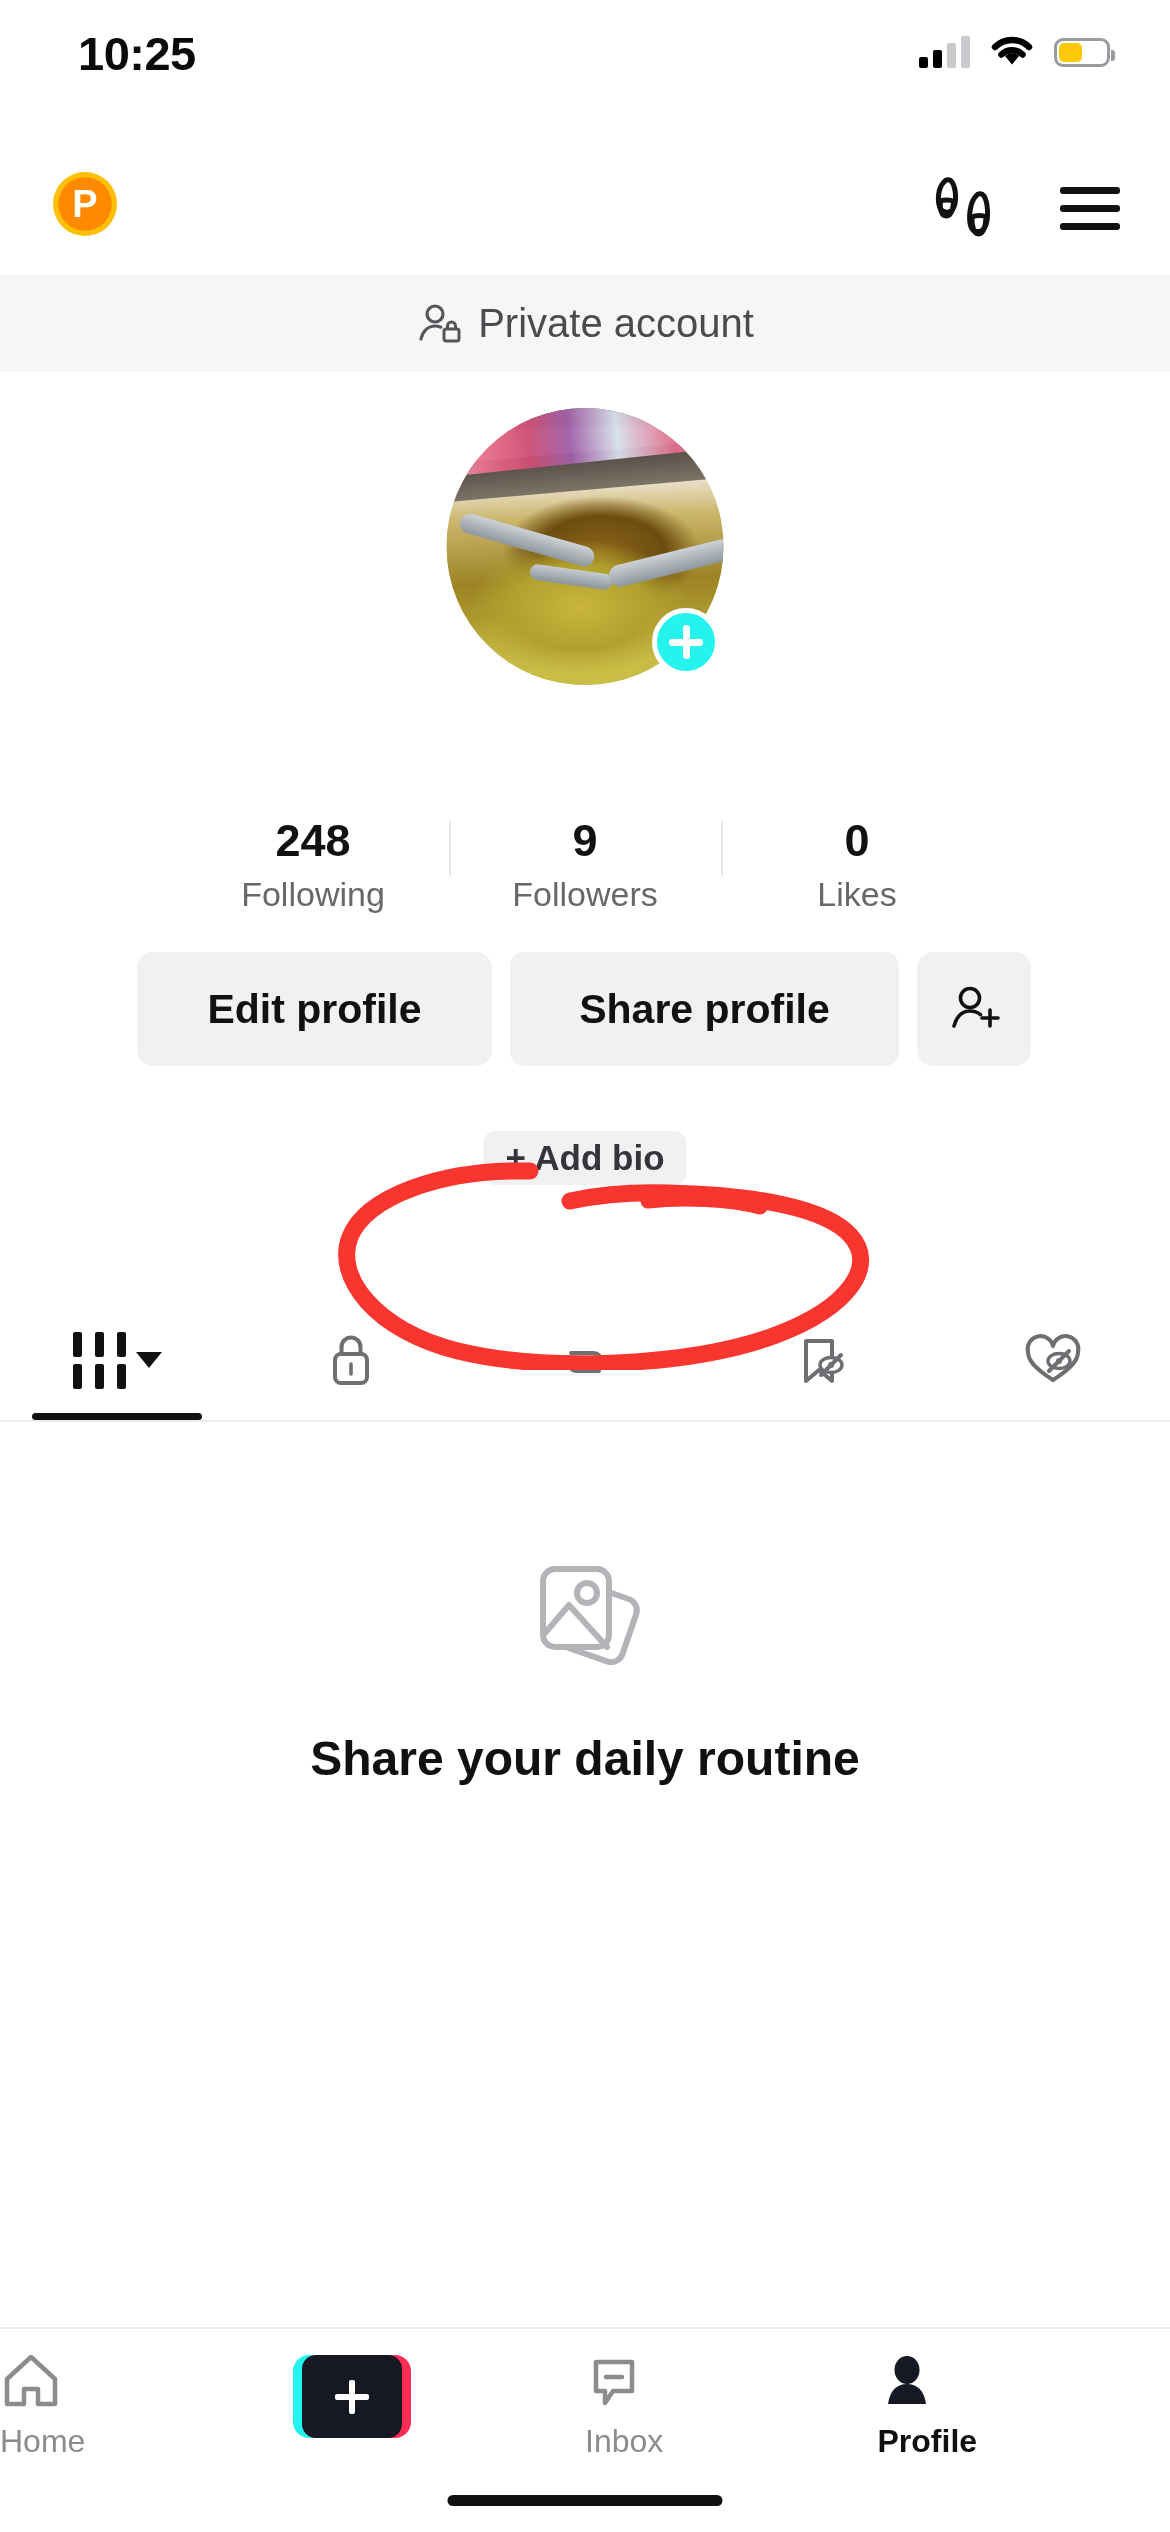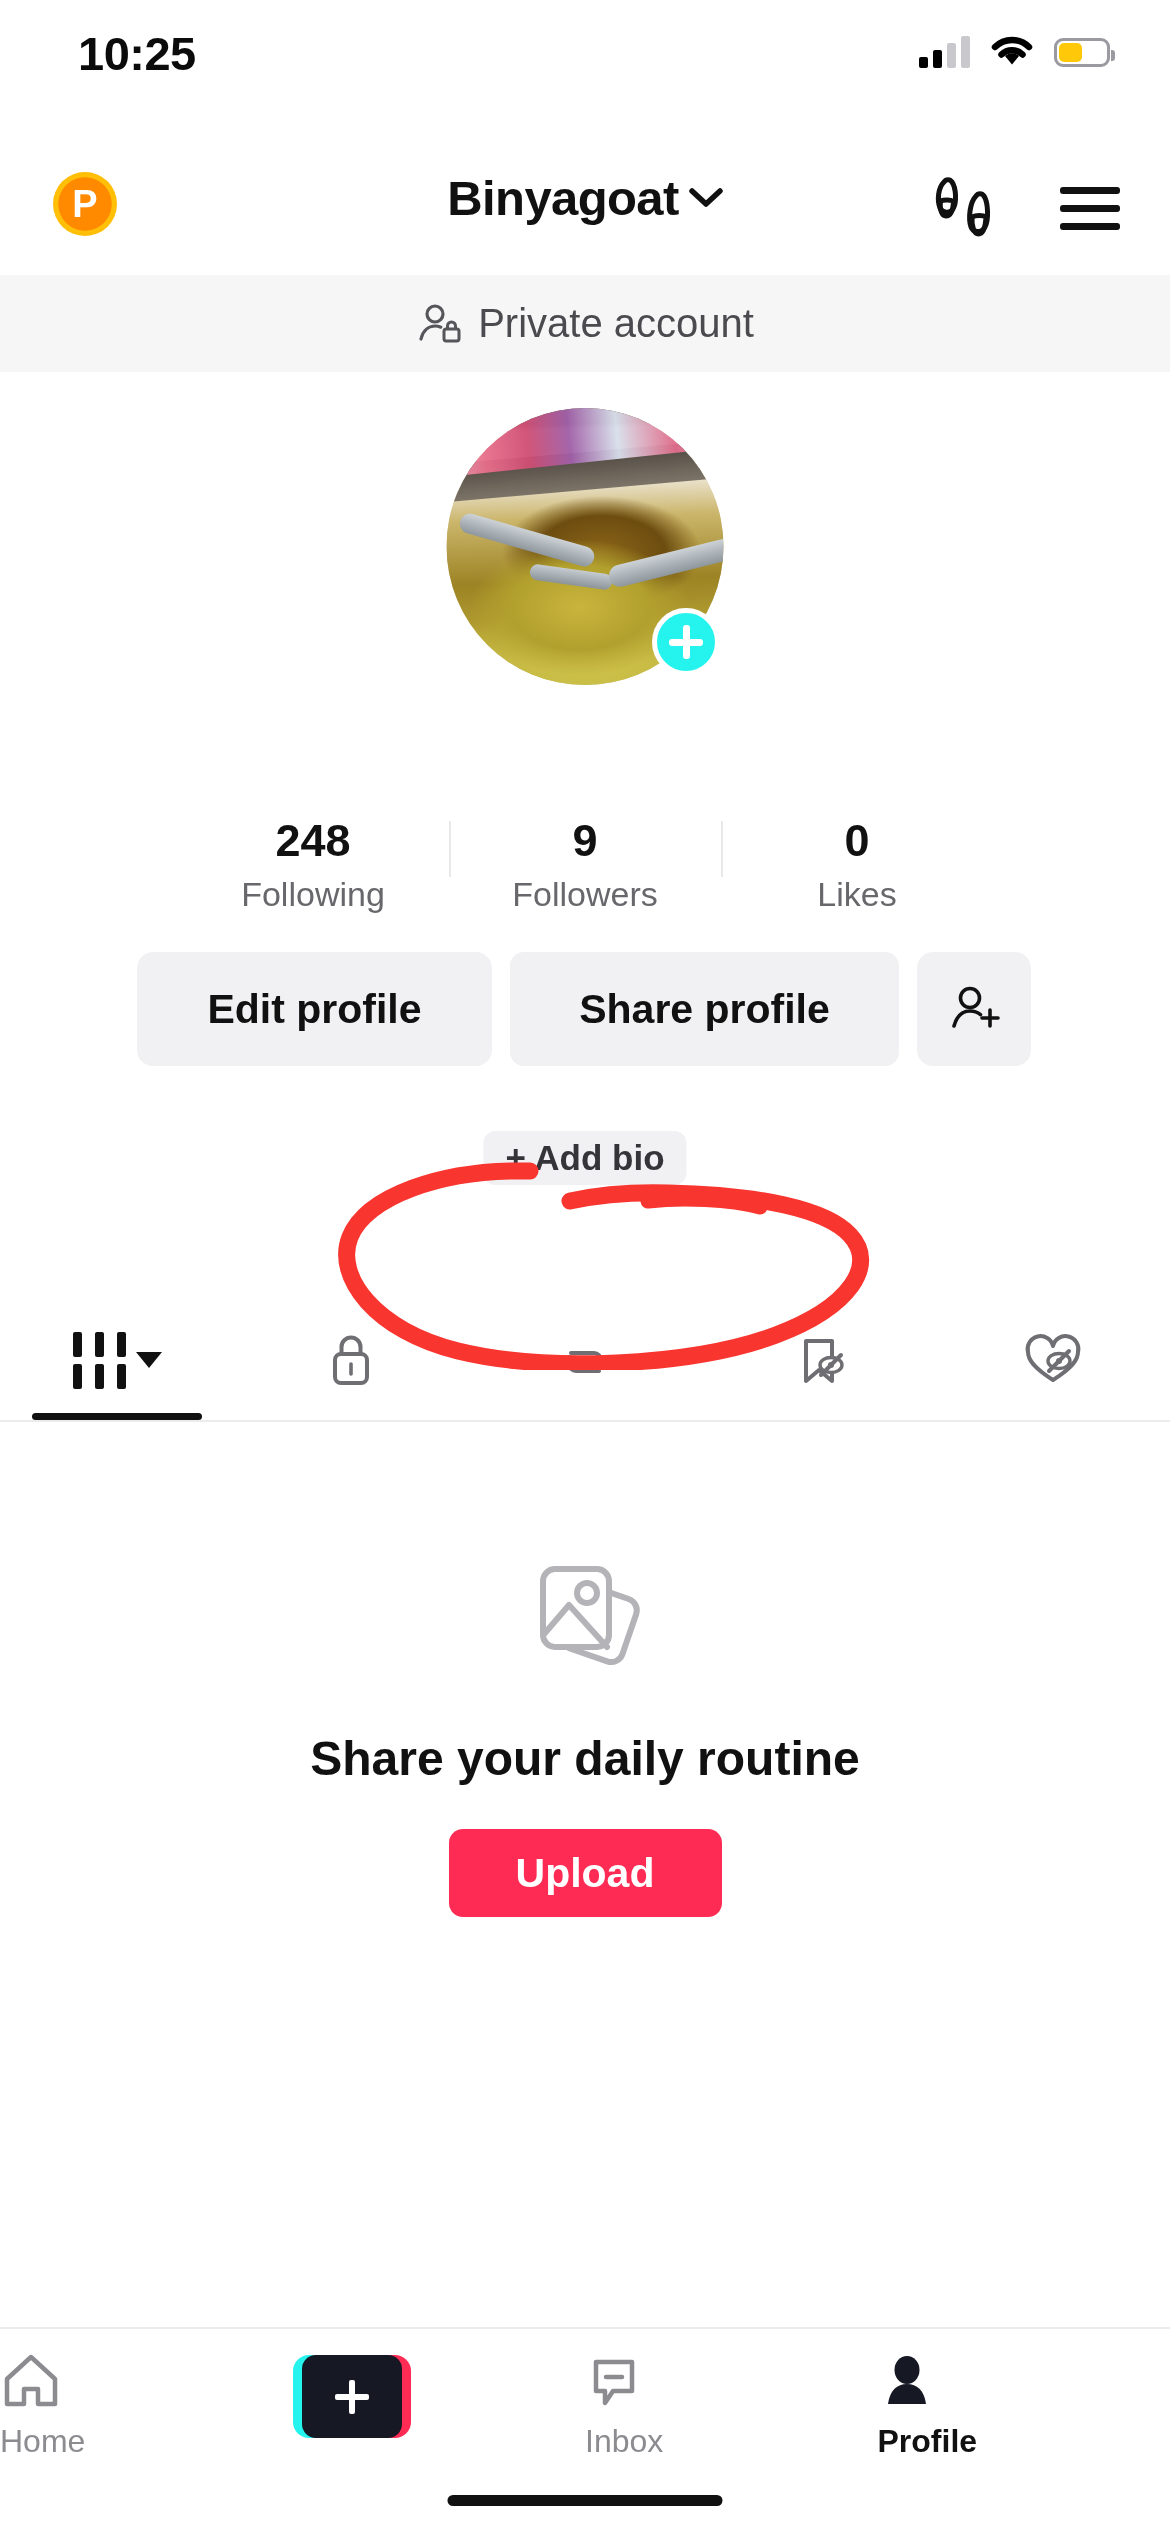--- a/index.html
+++ b/index.html
@@ -253,26 +253,20 @@
       <div class="battery">
         <div class="fill" style="width:50%"></div>
       </div>
     </div>
   </div>
 
   <div class="topnav">
     <div class="coin">
       <span>P</span>
     </div>
-    <div class="title-wrap">
-      <span class="title-text">Binyagoat</span>
-      <svg width="34" height="22" viewBox="0 0 34 22">
-        <path d="M3 4 L17 17 L31 4" stroke="#111" stroke-width="5.5" fill="none" stroke-linecap="round" stroke-linejoin="round"></path>
-      </svg>
-    </div>
     <div class="nav-right">
       <svg width="70" height="72" viewBox="0 0 70 72">
         <path d="M12 10 C6 16 5 28 8 36 C10 41 18 42 21 37 C25 30 24 16 20 10 C18 7 14 7 12 10 Z" stroke="#111" stroke-width="5" fill="none" stroke-linejoin="round"></path>
         <path d="M8.4 29 C12 27.5 18.5 27.5 21.6 29.5 C21 38 18.5 44 14 44 C9.5 44 7.5 37 8.4 29 Z" stroke="#111" stroke-width="5" fill="none" stroke-linejoin="round"></path>
         <path d="M44 24 C38 30 36 46 39 55 C41 61 50 61 53 55 C57 47 56 30 52 24 C50 21 46 21 44 24 Z" stroke="#111" stroke-width="5" fill="none" stroke-linejoin="round"></path>
         <path d="M40 45 C44 43 51 43 54 45 C53.5 55 51 62 46.5 62 C42 62 39.5 54 40 45 Z" stroke="#111" stroke-width="5" fill="none" stroke-linejoin="round"></path>
       </svg>
       <div class="hamburger">
         <span></span>
           <span></span>
@@ -383,21 +377,20 @@
   <div class="tabs-divider"></div>
 
   <div class="empty">
     <svg width="128" height="128" viewBox="0 0 128 128">
       <rect x="48" y="36" width="62" height="66" rx="12" transform="rotate(19 79 69)" stroke="#b4b4b8" stroke-width="6" fill="none"></rect>
       <rect x="22" y="14" width="66" height="78" rx="12" stroke="#b4b4b8" stroke-width="6" fill="#fff"></rect>
       <circle cx="66" cy="38" r="10" stroke="#b4b4b8" stroke-width="6" fill="none"></circle>
       <path d="M24 78 L48 50 L86 92" stroke="#b4b4b8" stroke-width="6" fill="none" stroke-linecap="round" stroke-linejoin="round"></path>
     </svg>
     <div class="hdl">Share your daily routine</div>
-    <div class="btn-upload">Upload</div>
   </div>
 
   <svg class="annotation" viewBox="0 0 560 215">
     <path d="M200 16 C110 14 36 42 20 82 C4 122 46 176 128 196 C214 217 360 212 446 180 C520 152 548 110 520 80 C496 54 430 40 338 38 C304 37 268 40 240 46" stroke="#F8352F" stroke-width="17" fill="none" stroke-linecap="round" stroke-linejoin="round"></path>
     <path d="M318 46 C352 42 400 44 430 52" stroke="#F8352F" stroke-width="15" fill="none" stroke-linecap="round"></path>
   </svg>
 
   <div class="bottomnav">
     <div class="bn-items">
       <div class="bn-item">

